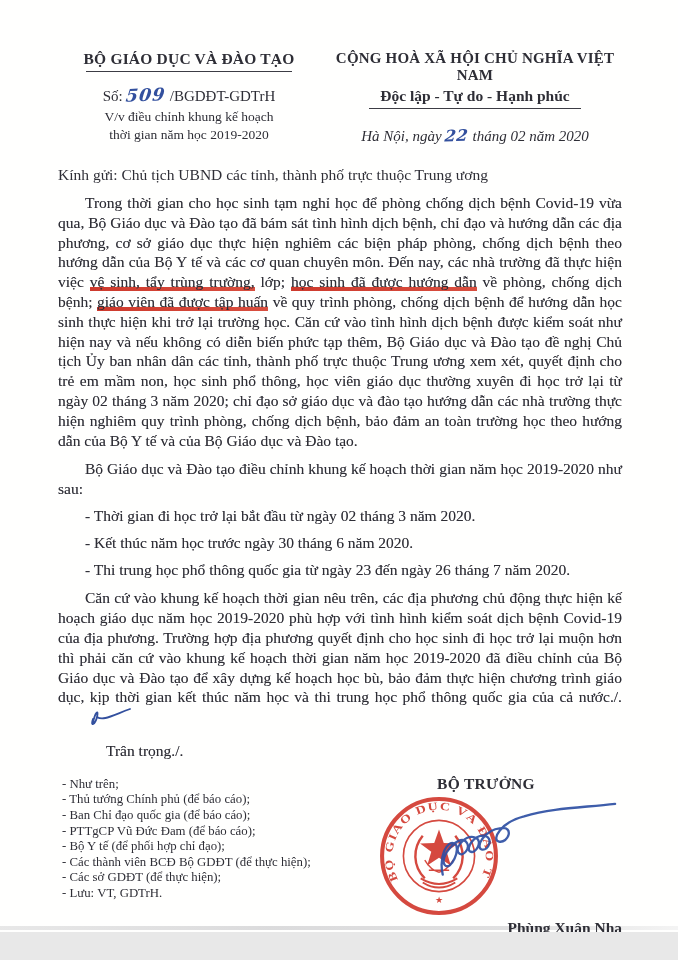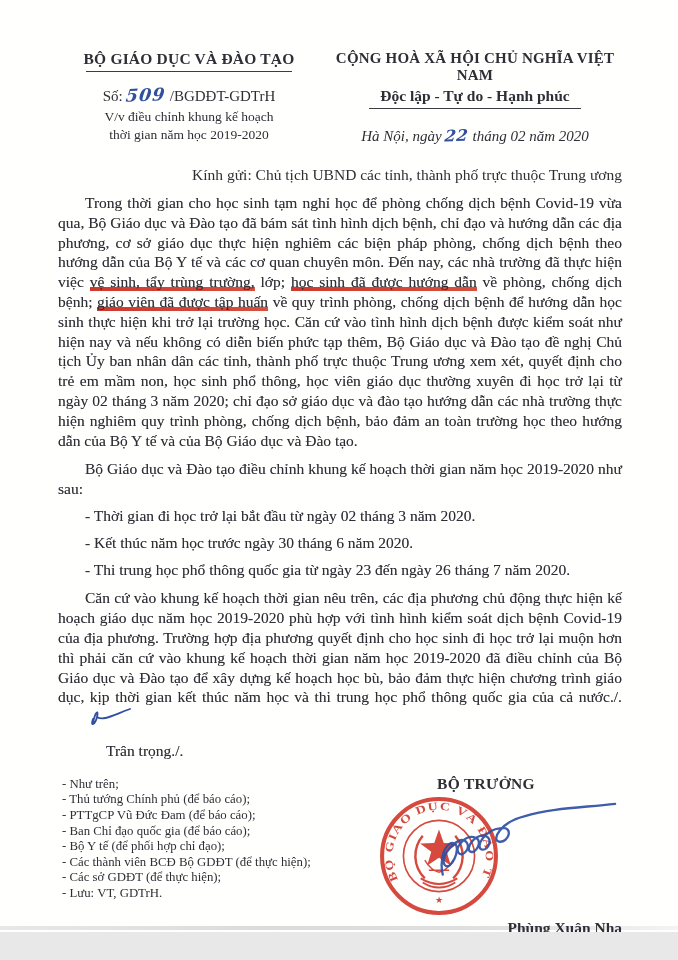--- a/index.html
+++ b/index.html
@@ -23,21 +23,21 @@
   .doc-no { margin-top:13px; font-size:15px; }
   .hand { color:#33509e; font-style:italic; display:inline-block; transform:skewX(-8deg) rotate(-2deg); font-family:"DejaVu Serif", serif; }
   .hand-509 { font-size:17.5px; font-weight:bold; letter-spacing:1px; }
   .hand-22 { font-size:16px; font-weight:bold; letter-spacing:.5px; }
   .subject { margin-top:3px; font-size:13.5px; line-height:17.5px; }
   .country { font-weight:bold; font-size:15px; letter-spacing:.2px; }
   .motto { font-weight:bold; font-size:15.5px; margin-top:3px; }
   .dateline { margin-top:17px; font-style:italic; font-size:15px; }
 
   
-  .salutation { text-align:right; margin-top:21px; font-size:15.5px; }
+  .salutation { text-align:left; margin-top:21px; font-size:15.5px; }
   .bodytext { margin-top:0; font-size:15.5px; line-height:19.8px; text-align:justify; text-shadow:0 0 .4px rgba(45,45,55,.45); }
   .para { text-indent:27px; margin-top:9px; }
   .bullet { text-indent:27px; margin-top:7px; text-align:left; }
   .closing { text-indent:48px; margin-top:7px; }
   .redline {
     background-image:linear-gradient(to right, rgba(201,41,27,.92), rgba(210,48,30,.85));
     background-repeat:no-repeat; background-position:0 100%; background-size:100% 4px;
     padding-bottom:1px;
   }
   .flourish { display:inline-block; vertical-align:-4px; margin-left:1px; }
@@ -108,22 +108,22 @@
             </svg></span></p>
 
       <p class="closing">Trân trọng./.</p>
     </div>
 
     <div class="ftr">
       <div class="ftr-left">
         <ul class="recip-list">
           <li>- Như trên;</li>
           <li>- Thủ tướng Chính phủ (để báo cáo);</li>
+          <li>- Ban Chỉ đạo quốc gia (để báo cáo);</li>
           <li>- PTTgCP Vũ Đức Đam (để báo cáo);</li>
-          <li>- Ban Chỉ đạo quốc gia (để báo cáo);</li>
           <li>- Bộ Y tế (để phối hợp chỉ đạo);</li>
           <li>- Các thành viên BCĐ Bộ GDĐT (để thực hiện);</li>
           <li>- Các sở GDĐT (để thực hiện);</li>
           <li>- Lưu: VT, GDTrH.</li>
         </ul>
       </div>
 
       <div class="ftr-right">
         <div class="minister">BỘ TRƯỞNG</div>
         <div class="sig-zone">

